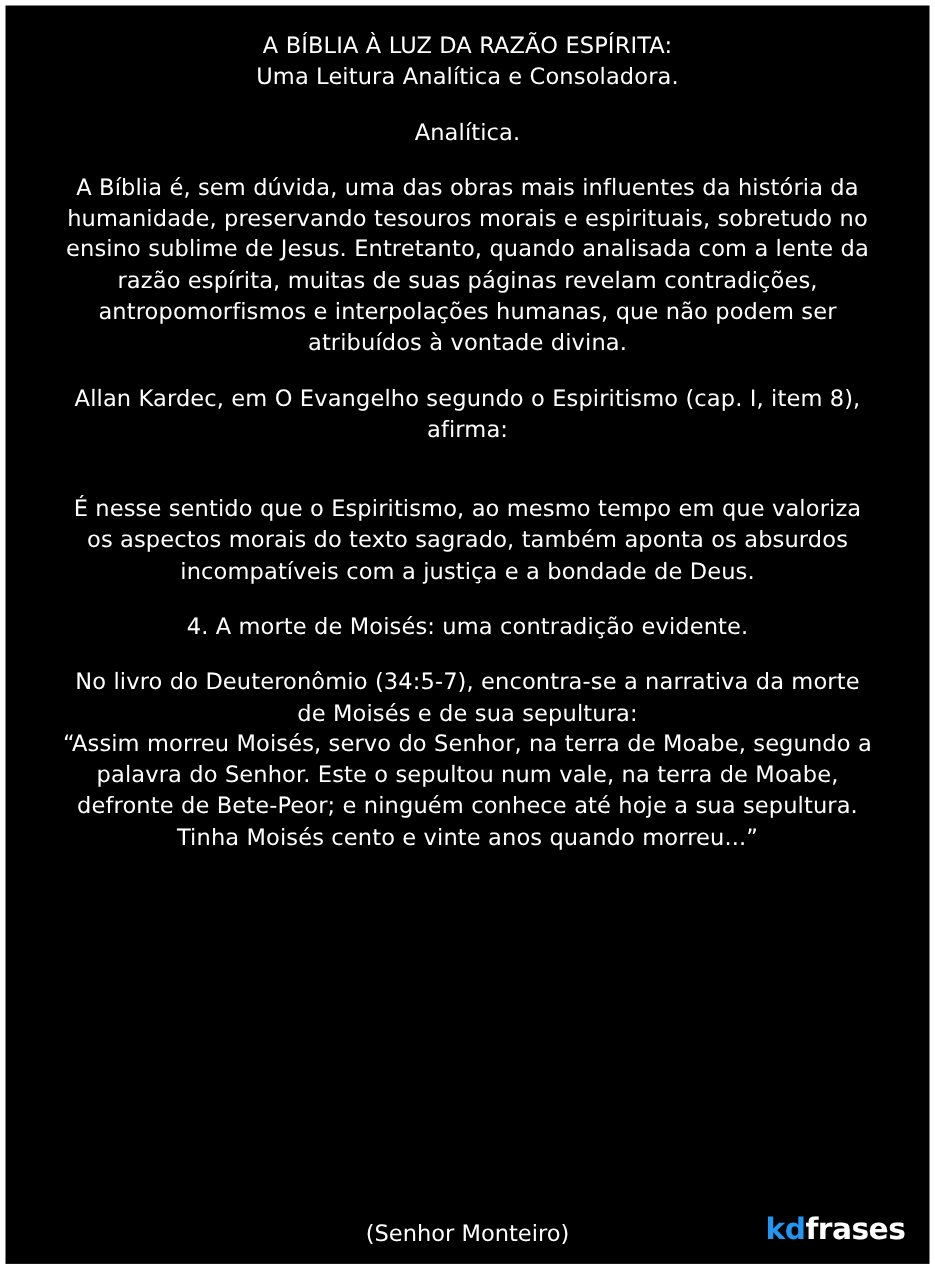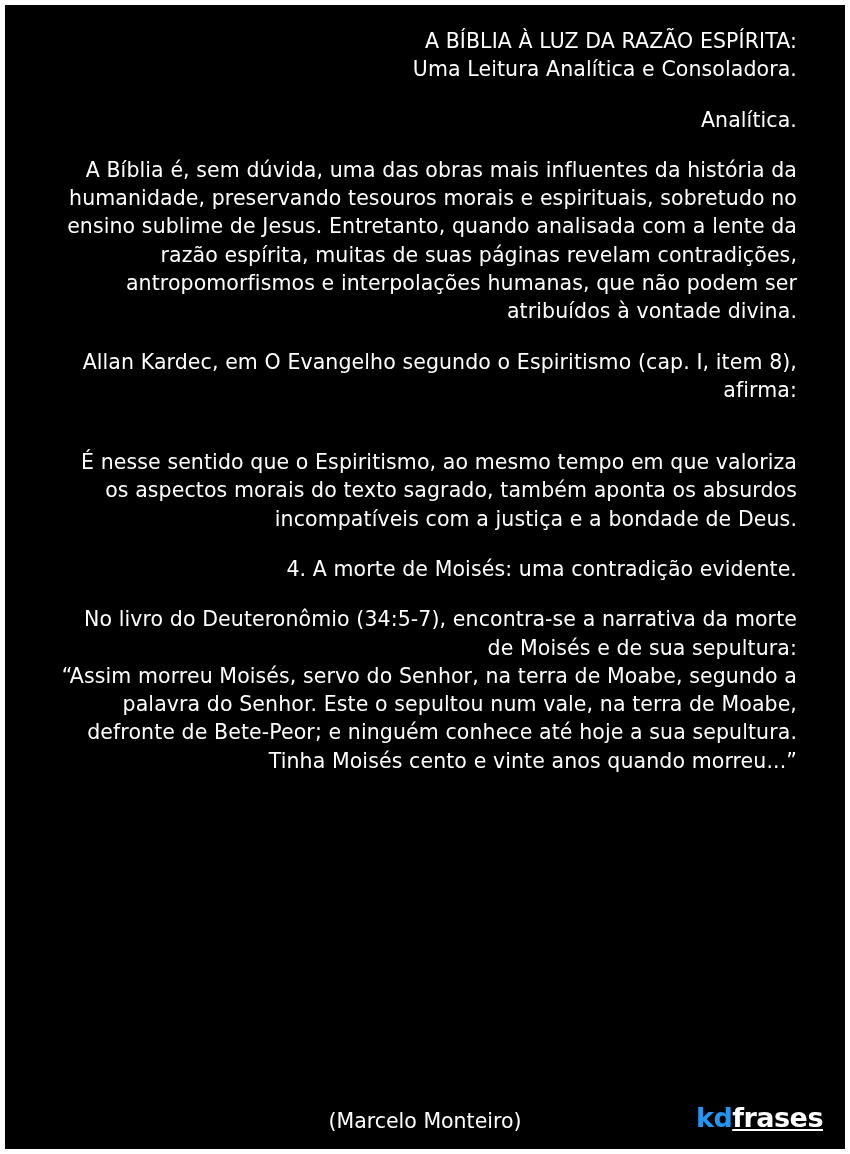--- a/index.html
+++ b/index.html
@@ -29,21 +29,21 @@
     flex: 1 1 auto;
     text-align: center;
     color: #ffffff;
     font-size: 20.5px;
     line-height: 1.38;
     letter-spacing: 0.1px;
   }
   .para {
     margin: 0;
     padding: 0;
-    text-align: right;
+    text-align: center;
     white-space: pre-wrap;
   }
   .spacer {
     height: 22px;
   }
   .author {
     text-align: center;
     color: #ffffff;
     font-size: 20.5px;
     margin-top: 24px;
@@ -62,21 +62,20 @@
     font-family: "DejaVu Sans", sans-serif;
     font-size: 27px;
     font-weight: bold;
     letter-spacing: -0.5px;
   }
   .logo .kd {
     color: #2196f3;
   }
   .logo .frases {
     color: #ffffff;
-    text-decoration: underline;
   }
 </style>
 </head>
 <body>
 
 <div class="page">
 
   <div class="quote-body">
 
     <p class="para">A BÍBLIA À LUZ DA RAZÃO ESPÍRITA:</p>
@@ -105,21 +104,21 @@
 
     <p class="para">4. A morte de Moisés: uma contradição evidente.</p>
 
     <div class="spacer"></div>
 
     <p class="para">No livro do Deuteronômio (34:5-7), encontra-se a narrativa da morte de Moisés e de sua sepultura:
 “Assim morreu Moisés, servo do Senhor, na terra de Moabe, segundo a palavra do Senhor. Este o sepultou num vale, na terra de Moabe, defronte de Bete-Peor; e ninguém conhece até hoje a sua sepultura. Tinha Moisés cento e vinte anos quando morreu...”</p>
 
   </div>
 
-  <div class="author">(Marcelo Monteiro)</div>
+  <div class="author">(Senhor Monteiro)</div>
 
   <div class="footer">
     <span class="logo">
       <span class="kd">kd</span>
         <span class="frases">frases</span>
     </span>
   </div>
 
 </div>
 

